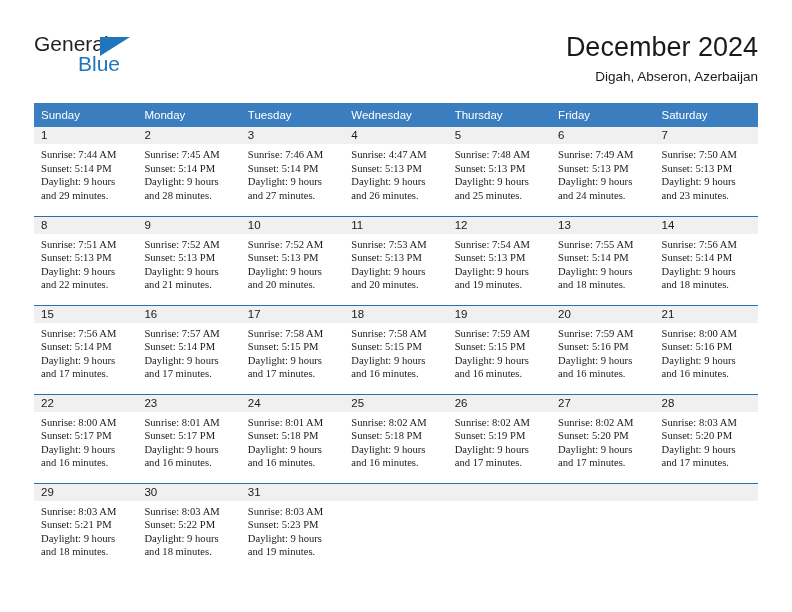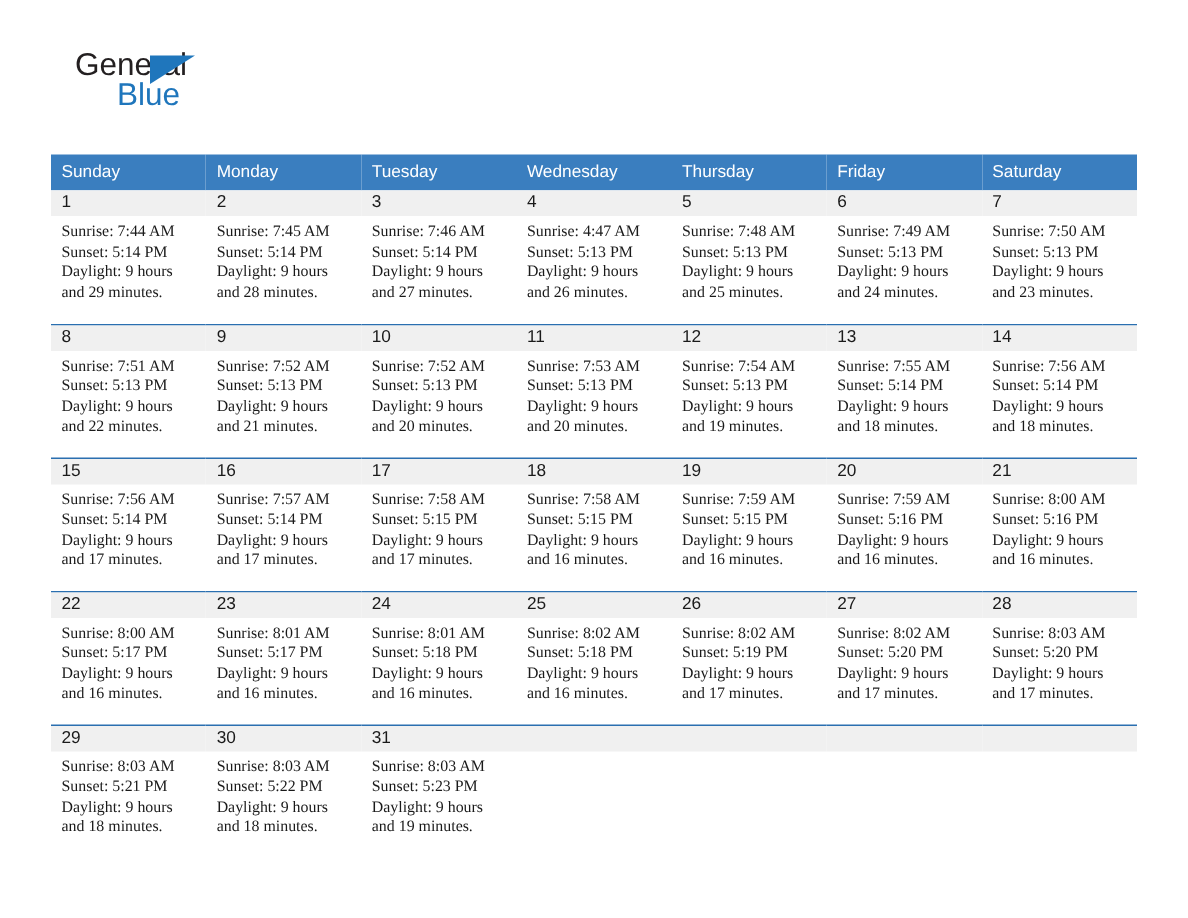--- a/index.html
+++ b/index.html
@@ -40,21 +40,20 @@
   }
   .brand-general {
     position: absolute;
     left: 0;
     top: 0;
     font-size: 21px;
     letter-spacing: 0px;
     color: #231f20;
     line-height: 24px;
     font-weight: 400;
-    margin-left: 16px;
   }
   .brand-blue {
     position: absolute;
     left: 28px;
     top: 20px;
     font-size: 21px;
     color: #1f76bc;
     line-height: 24px;
     font-weight: 400;
     margin-left: 16px;
@@ -162,20 +161,24 @@
 <div class="page">
 
   <div class="header">
 
     <div class="brand">
       <span class="brand-general">General</span>
       <span class="brand-triangle"></span>
       <span class="brand-blue">Blue</span>
     </div>
 
+    <div class="title-block">
+      <div class="cal-title">December 2024</div>
+      <div class="cal-subtitle">Digah, Abseron, Azerbaijan</div>
+    </div>
 
   </div>
 
   <table class="calendar">
     <thead>
       <tr>
         <th>Sunday</th>
         <th>Monday</th>
         <th>Tuesday</th>
         <th>Wednesday</th>

